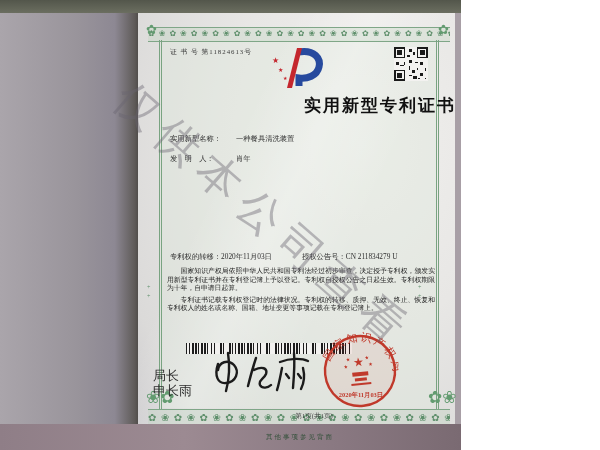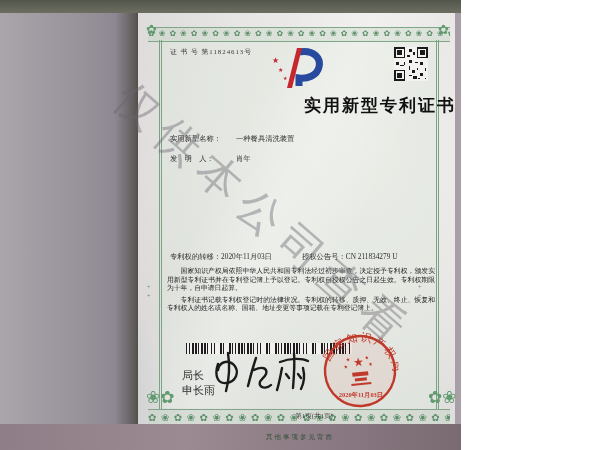--- a/index.html
+++ b/index.html
@@ -41,21 +41,21 @@
          font-size:17px;font-weight:bold;letter-spacing:2px;color:#101010;}
   .row{position:absolute;left:170px;width:280px;font-size:7.3px;line-height:9.5px;color:#2d2d2d;}
   .lbl{display:inline-block;width:66px;vertical-align:top;}
   .val{display:inline-block;width:212px;vertical-align:top;}
   .grant2{position:absolute;left:132px;top:0;white-space:nowrap;}
   .paras{position:absolute;left:167px;top:267px;width:268px;}
   .paras p{margin:0 0 2.5px;text-indent:2em;font-size:6.8px;line-height:8.7px;
          text-align:justify;color:#232323;}
   .barcode{position:absolute;left:186px;top:343px;width:166px;height:11px;
          background:repeating-linear-gradient(90deg,#1d1d1d 0 1.5px,#f2f1ef 1.5px 3px,#1d1d1d 3px 3.7px,#f2f1ef 3.7px 6.2px,#1d1d1d 6.2px 8px,#f2f1ef 8px 9.2px);}
-  .director{position:absolute;left:182px;top:368px;font-size:11px;line-height:15px;color:#2d2d2d;}
+  .director{position:absolute;left:153px;top:368px;font-size:13px;line-height:15px;color:#2d2d2d;}
   .sig{position:absolute;left:210px;top:350px;}
   .seal{position:absolute;left:321px;top:332px;transform:rotate(-6deg);}
   .sealdate{position:absolute;left:325px;top:391px;width:72px;text-align:center;
          font-size:6.4px;color:#c0392b;font-weight:bold;}
   .pageinfo{position:absolute;left:155px;top:412px;width:318px;text-align:center;
          font-size:6.6px;color:#3a3a3a;}
   .watermark{position:absolute;left:140px;top:70px;font-size:44px;letter-spacing:10px;
          color:rgba(105,100,112,0.42);white-space:nowrap;transform:rotate(41deg);
          transform-origin:0 0;z-index:50;pointer-events:none;}
   svg{display:block;}

